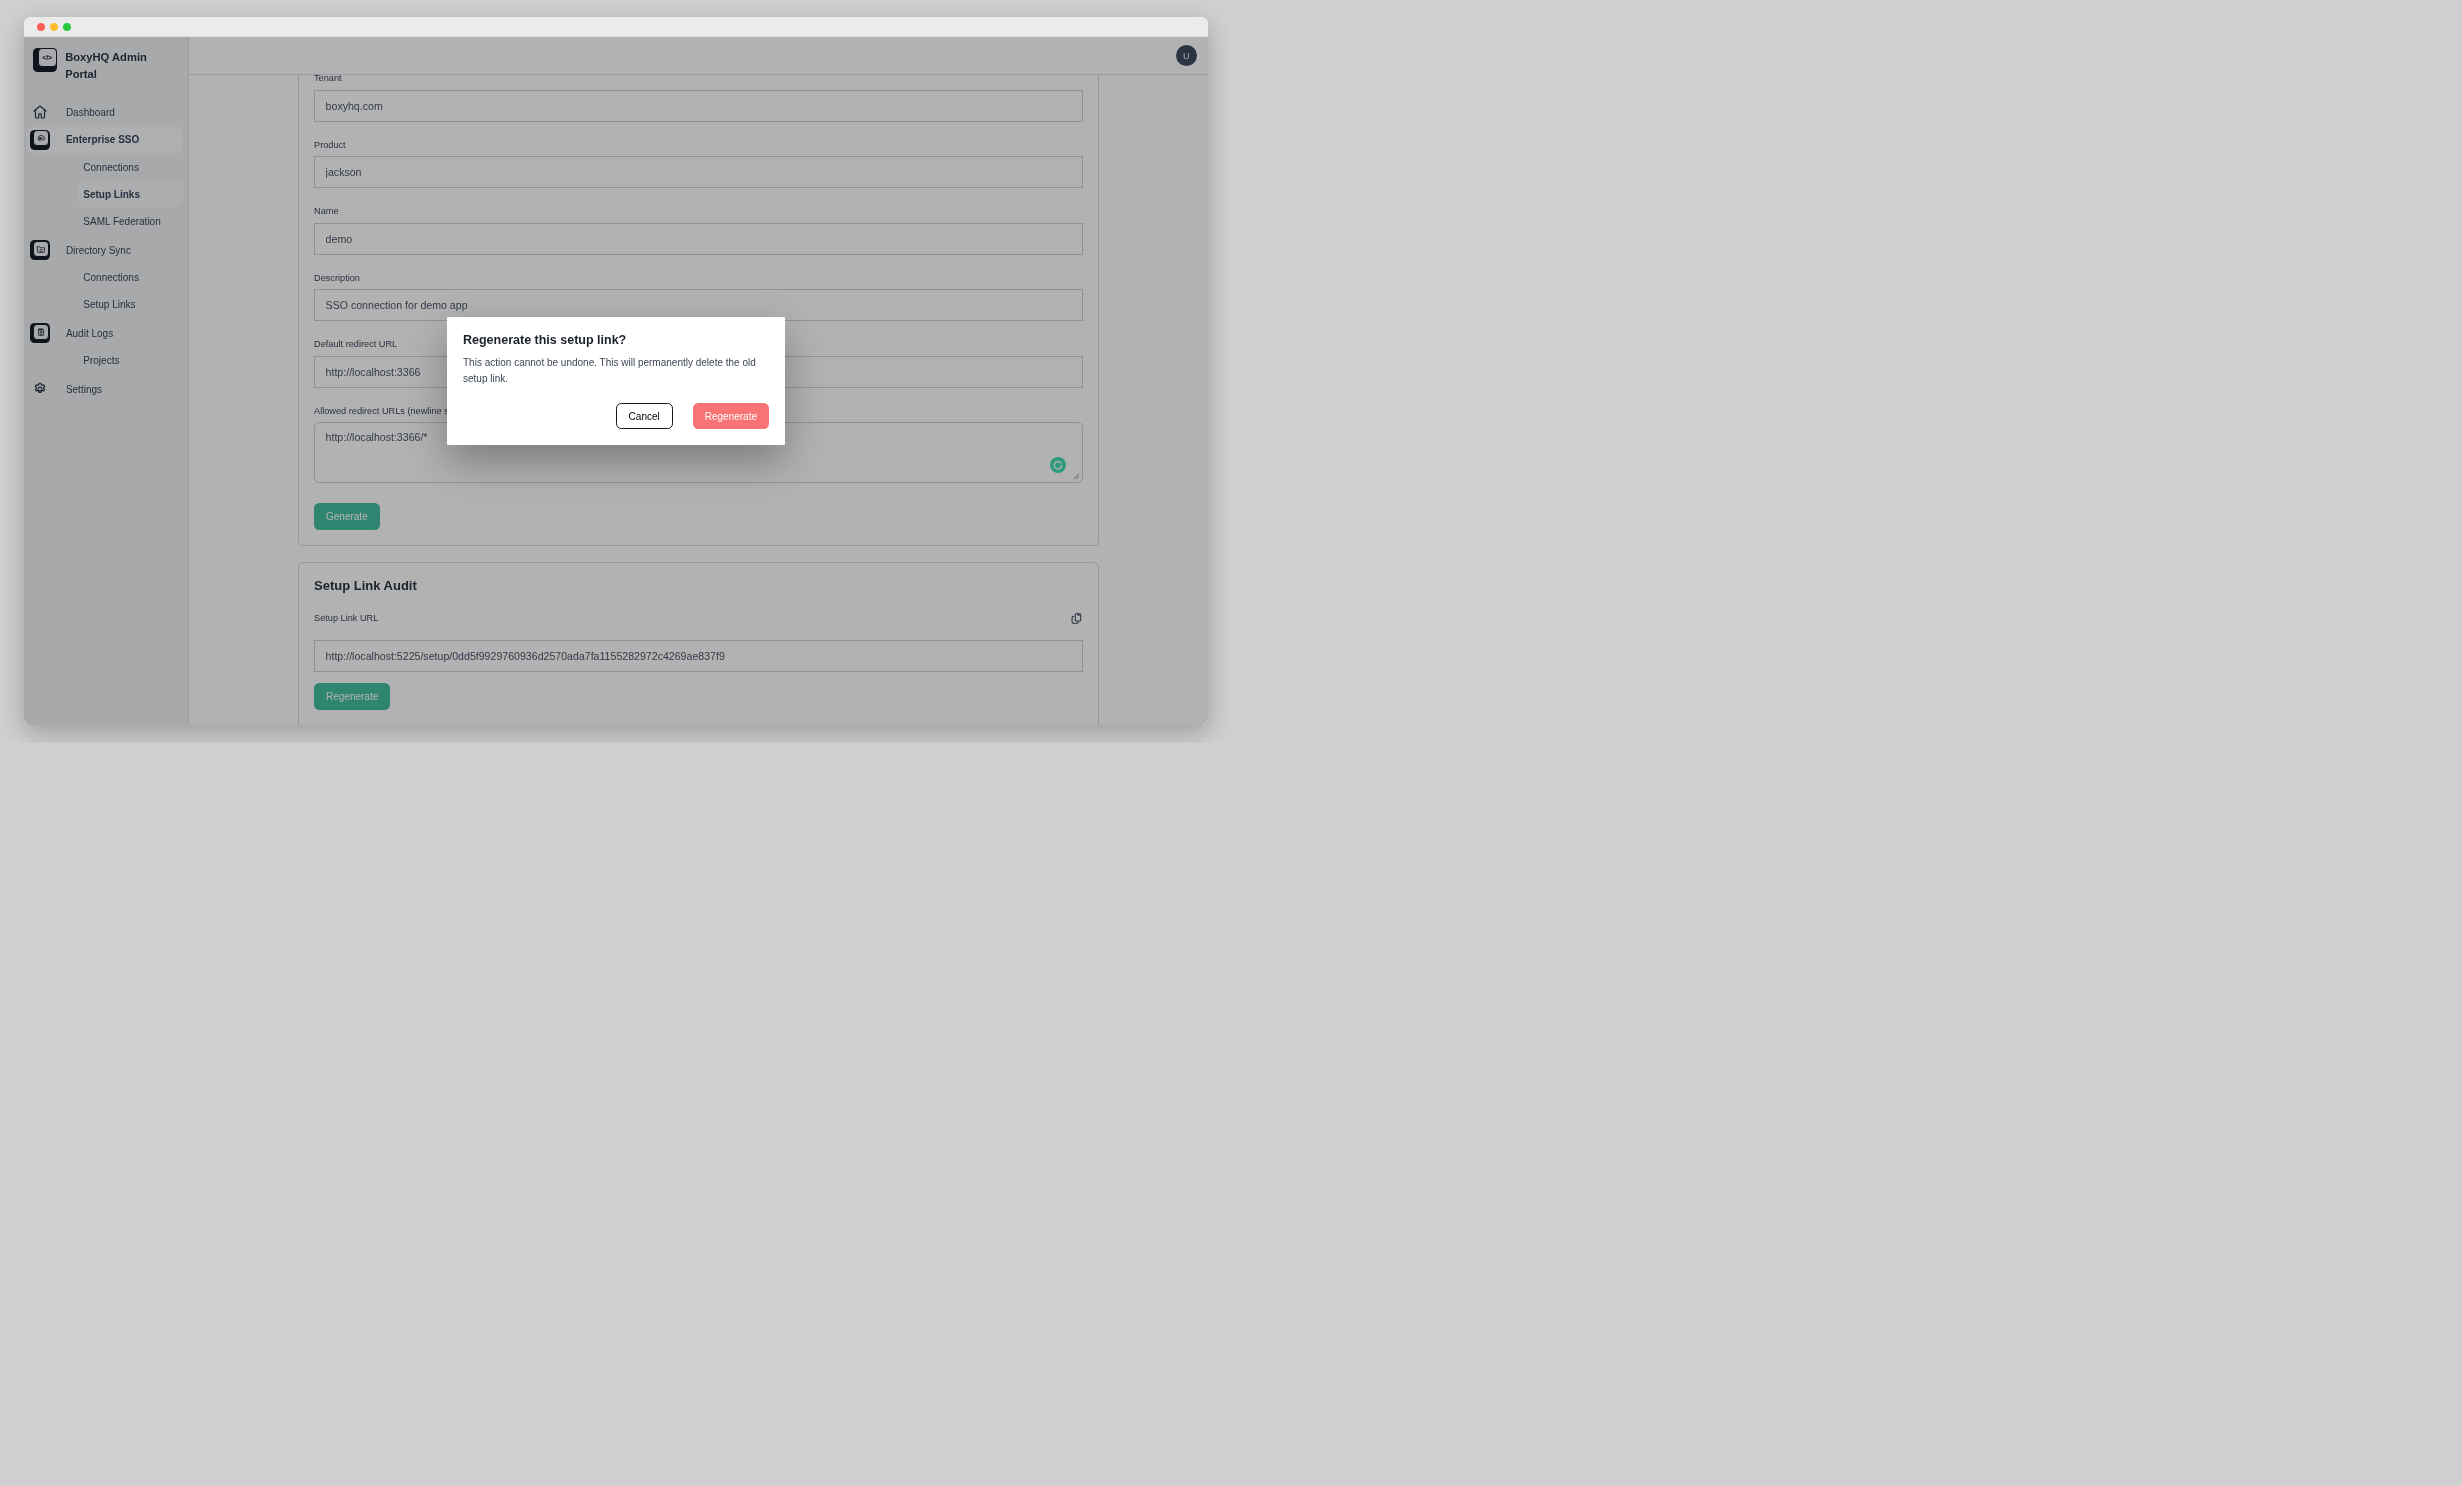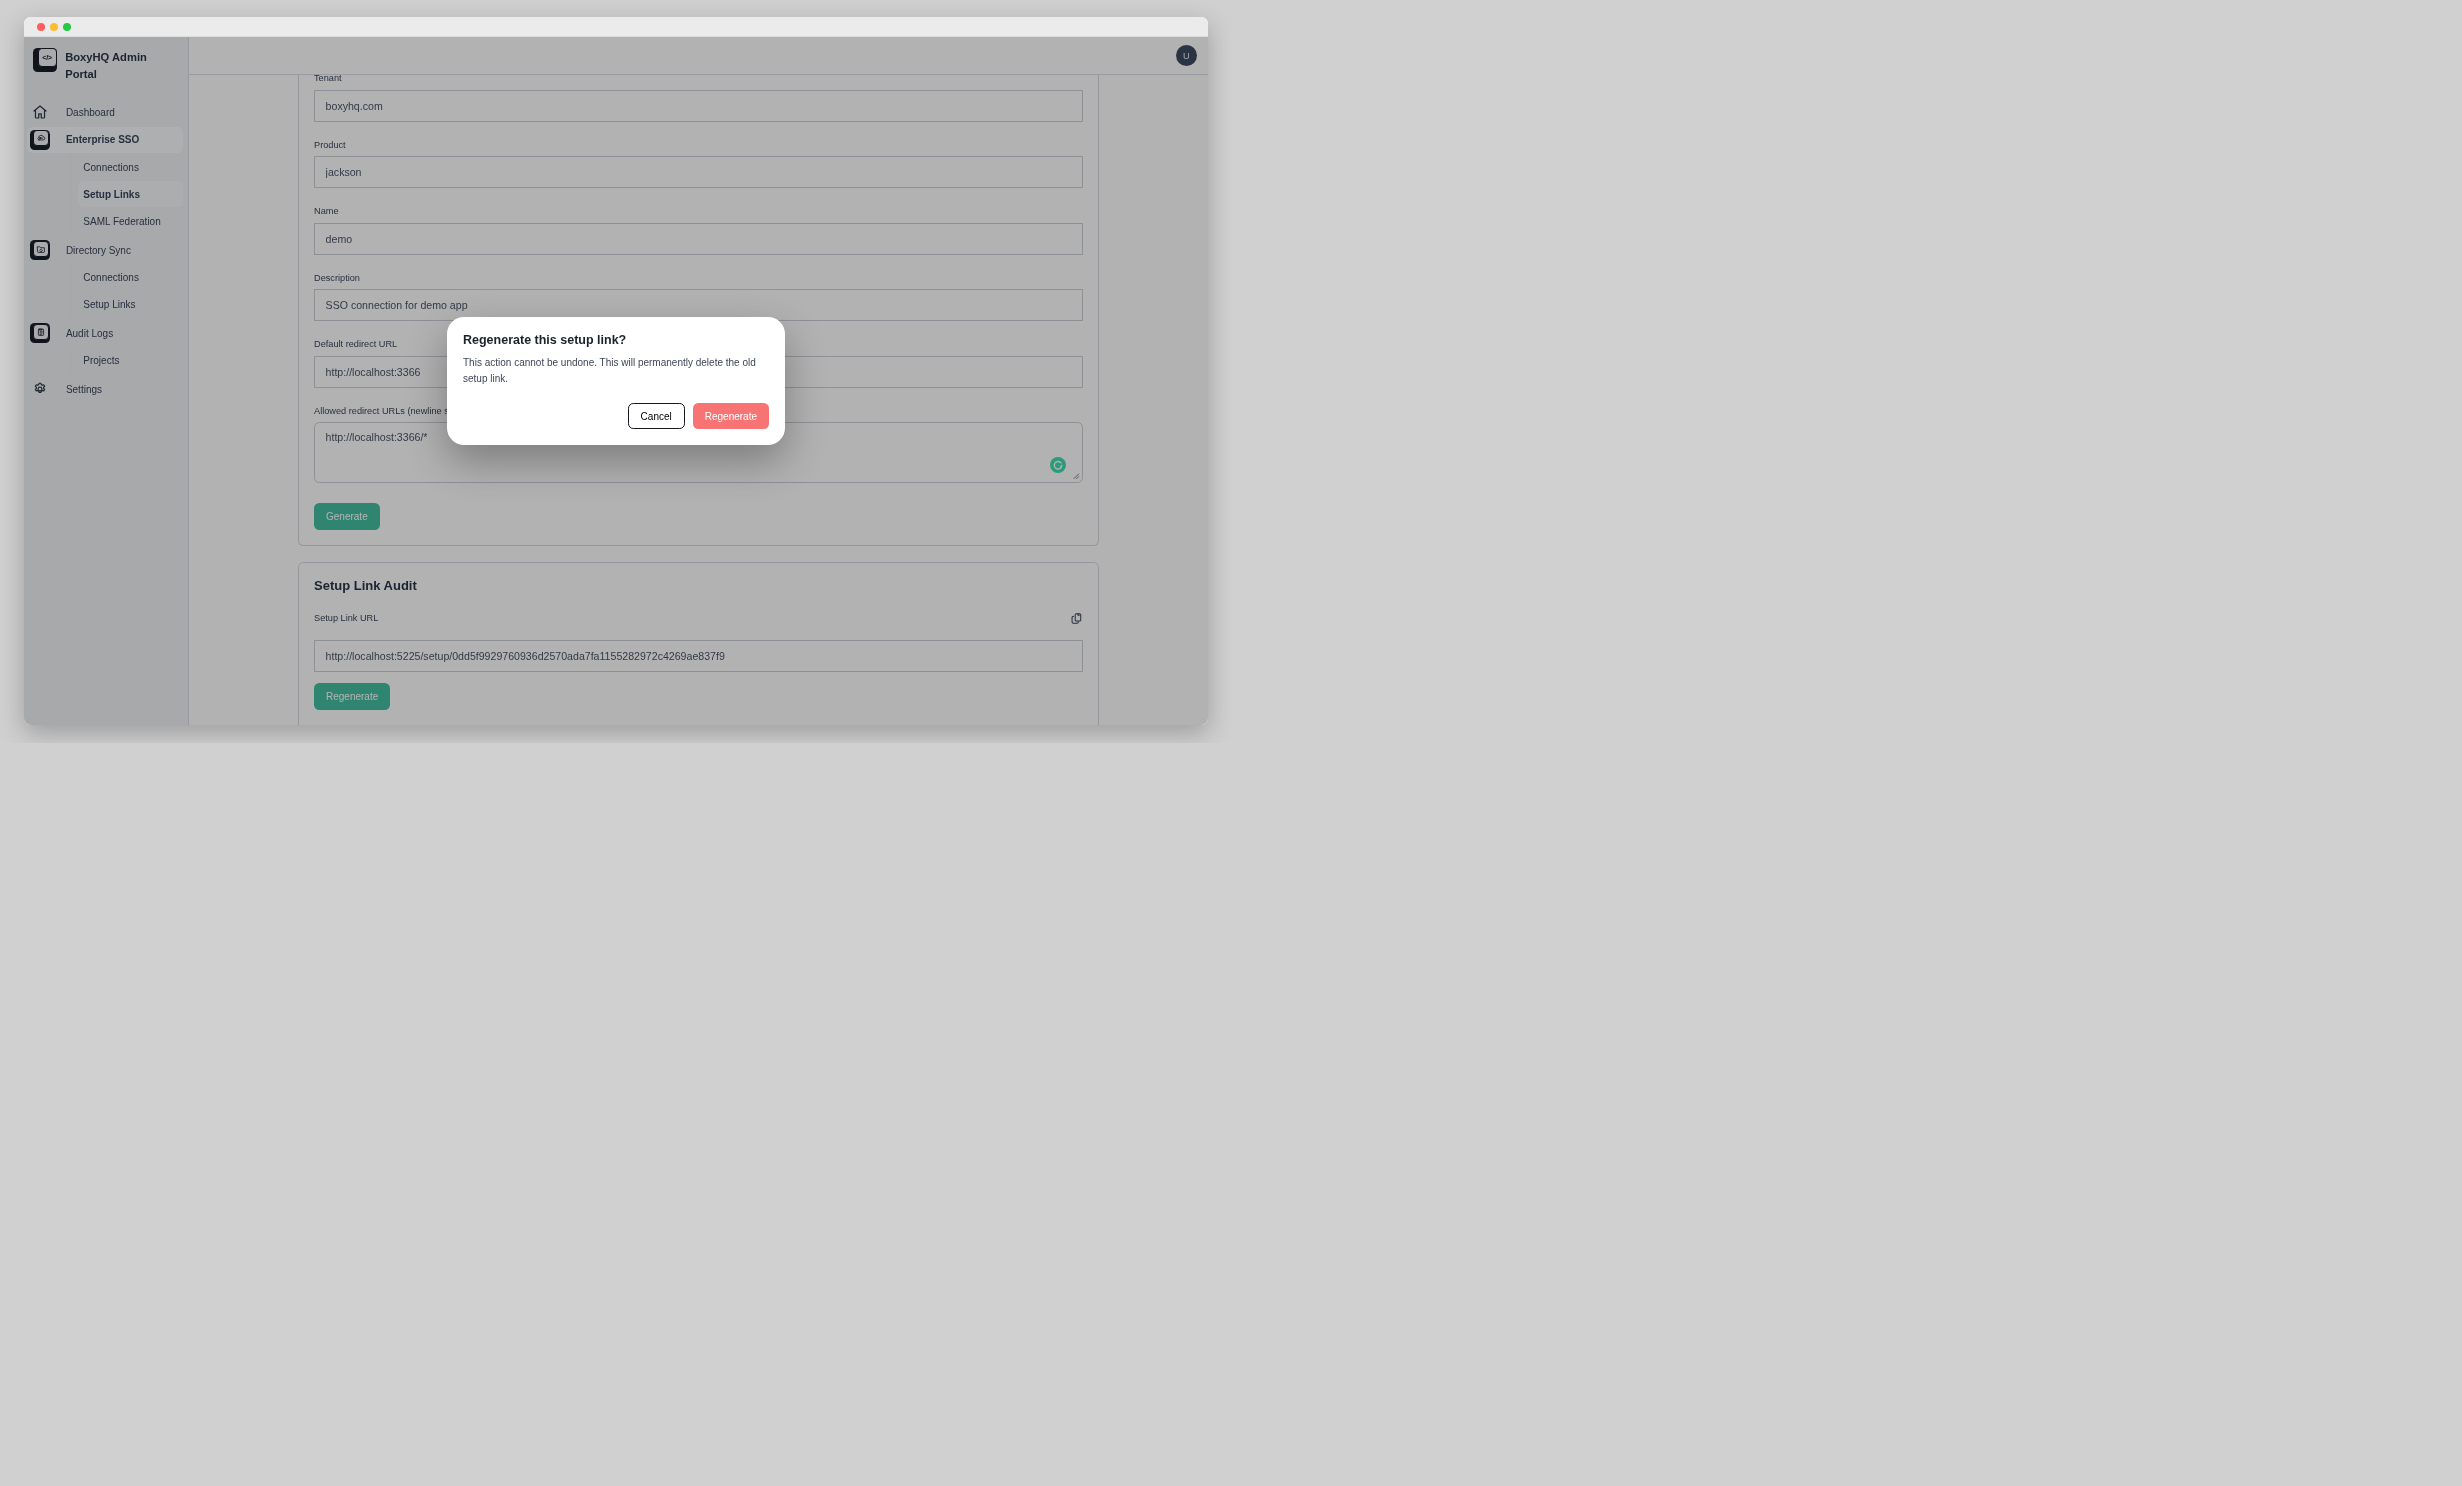--- a/index.html
+++ b/index.html
@@ -109,26 +109,26 @@
   .label-row { display:flex; align-items:center; justify-content:space-between; margin-bottom:15px; }
   .label-row label { font-size:9.2px; font-weight:500; color:#3a475c; }
   .copy-btn { color:#39455b; cursor:pointer; display:flex; }
   .regen-btn { margin-top:11.2px; }
   
   .overlay {
     position:absolute; inset:0; background:rgba(0,0,0,0.3); z-index:40;
     display:flex; align-items:center; justify-content:center;
   }
   .modal {
-    width:338px; background:#ffffff; border-radius:17px; padding:16px;
+    width:338px; background:#ffffff; border-radius:1px; padding:16px;
     box-shadow:0 16.5px 40px rgba(0,0,0,.3);
   }
   .modal-title { font-size:12.5px; font-weight:700; color:#1c212b; margin-bottom:8.6px; }
   .modal-body { font-size:10px; line-height:1.55; color:#3d4656; max-width:307px; }
-  .modal-actions { display:flex; justify-content:flex-end; gap:8px; margin-top:17px; }
+  .modal-actions { display:flex; justify-content:flex-end; gap:20px; margin-top:17px; }
   .btn-cancel { background:#ffffff; border:0.7px solid #15181d; color:#000000; height:26px; }
   .btn-danger { background:#f87373; color:#ffffff; height:26px; }
   svg { display:block; }
 </style>
 </head>
 <body>
 
 <div class="window">
 
   <div class="titlebar">

